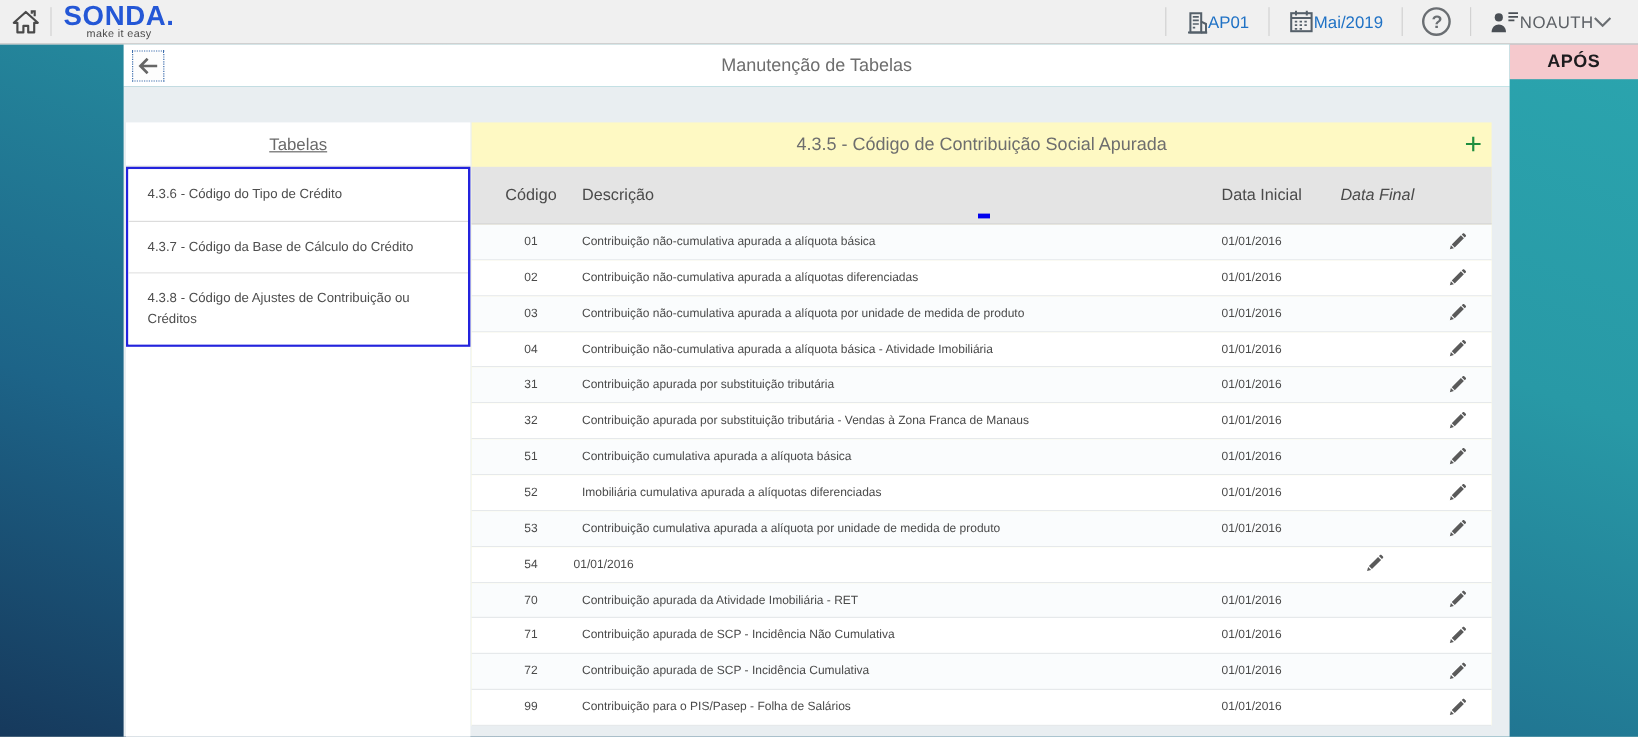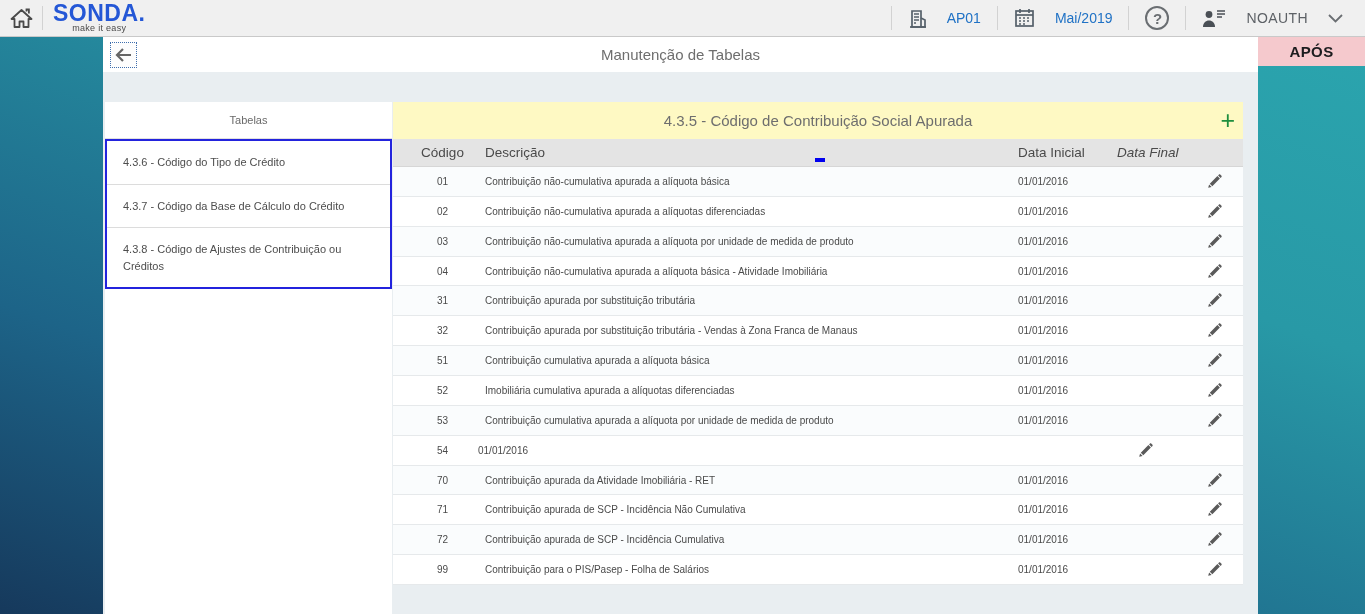--- a/index.html
+++ b/index.html
@@ -9,21 +9,21 @@
 
   
   .top-header { height:37px; background:#f0f0f0; border-bottom:1px solid #c9c9c9;
     display:flex; align-items:center; }
   .home-btn { width:42px; height:36px; display:flex; align-items:center; justify-content:center; cursor:pointer; }
   .vdiv { width:1px; height:24px; background:#d2d2d2; }
   .logo { display:flex; flex-direction:column; align-items:center; padding:0 14px 0 10px; }
   .logo .brand { color:#2457d6; font-weight:bold; font-size:23px; letter-spacing:.5px; line-height:20px; font-style:normal; }
   .logo .tagline { color:#4a4a4a; font-size:9px; margin-top:0; letter-spacing:.3px; }
   .spacer { flex:1; }
-  .hdr-item { display:flex; align-items:center; gap:20px; padding:0 16px; height:36px; cursor:pointer; }
+  .hdr-item { display:flex; align-items:center; gap:0; padding:0 16px; height:36px; cursor:pointer; }
   .hdr-item .blue { color:#2072c5; font-size:14px; }
   .hdr-item .gray { color:#5d6166; font-size:14px; letter-spacing:.4px; }
   .help-btn { width:56px; height:36px; display:flex; align-items:center; justify-content:center; cursor:pointer; }
   .help-circle { width:24px; height:24px; border:2px solid #6a6e72; border-radius:50%;
     color:#6a6e72; font-size:15px; font-weight:bold; display:flex; align-items:center; justify-content:center; }
 
   
   .main { display:flex; height:577px; }
   .left-strip { width:103px; }
   .content { width:1155px; display:flex; flex-direction:column; }
@@ -34,34 +34,34 @@
   .titlebar { height:35px; background:#ffffff; display:flex; align-items:center; position:relative; }
   .back-btn { position:absolute; left:7px; top:5px; width:27px; height:26px; background:#fdfdfd;
     border:1px dotted #3f6fae; display:flex; align-items:center; justify-content:center; cursor:pointer; }
   .page-title { width:100%; text-align:center; color:#6e6e6e; font-size:15px; }
 
   .work-area { flex:1; background:#e9eef1; padding:30px 0 0 2px; display:flex; align-items:flex-start; }
 
   
   .sidebar-panel { width:287px; background:#ffffff; height:512px; }
   .sidebar-header { height:37px; display:flex; align-items:center; justify-content:center;
-    color:#6a6a6a; font-size:11px; border-bottom:1px solid #e0e0e0; }
+    color:#6a6a6a; font-size:14px; border-bottom:1px solid #e0e0e0;text-decoration:underline; }
   .sidebar-list { border:2px solid #2323dd; }
   .sidebar-item { padding:13px 16px; font-size:11px; color:#4d4d4d; line-height:1.5;
     border-bottom:1px solid #dcdcdc; cursor:pointer; background:#fff; }
   .sidebar-item:last-child { border-bottom:none; }
 
   
   .table-panel { width:850px; margin-left:1px; background:#fef9c3; }
   .table-header { height:37px; position:relative; display:flex; align-items:center; }
   .table-title { width:100%; text-align:center; color:#6e6e6e; font-size:15px; }
   .add-btn { position:absolute; right:8px; top:3px; color:#1e8e3e; font-size:25px; font-weight:400;
     cursor:pointer; line-height:30px; }
   .grid-row { display:grid; grid-template-columns:77px 540px 95px 80px 58px; align-items:center; }
-  .col-header { height:28px; background:#e4e4e4; color:#4a4a4a; font-size:13.5px;
+  .col-header { height:48px; background:#e4e4e4; color:#4a4a4a; font-size:13.5px;
     border-bottom:1px solid #d6d6d6; position:relative; }
   .c-codigo { padding-left:22px; text-align:center; }
   .c-desc   { padding-left:15px; text-align:left; }
   .c-dini   { padding-left:8px;  text-align:left; }
   .c-dfim   { padding-left:12px; text-align:left;font-style:italic; }
   .c-edit   { text-align:center; }
   .blue-dash { position:absolute; left:422px; bottom:4px; width:10px; height:4px; background:#0000ee; }
   .t-row { height:29.86px; border-bottom:1px solid #e6e9eb; font-size:10px; color:#4a4a4a; background:#fff; }
   .t-row:nth-child(odd) { background:#fafcfd; }
   .edit-btn { display:inline-flex; width:22px; height:22px; align-items:center; justify-content:center; cursor:pointer; }

